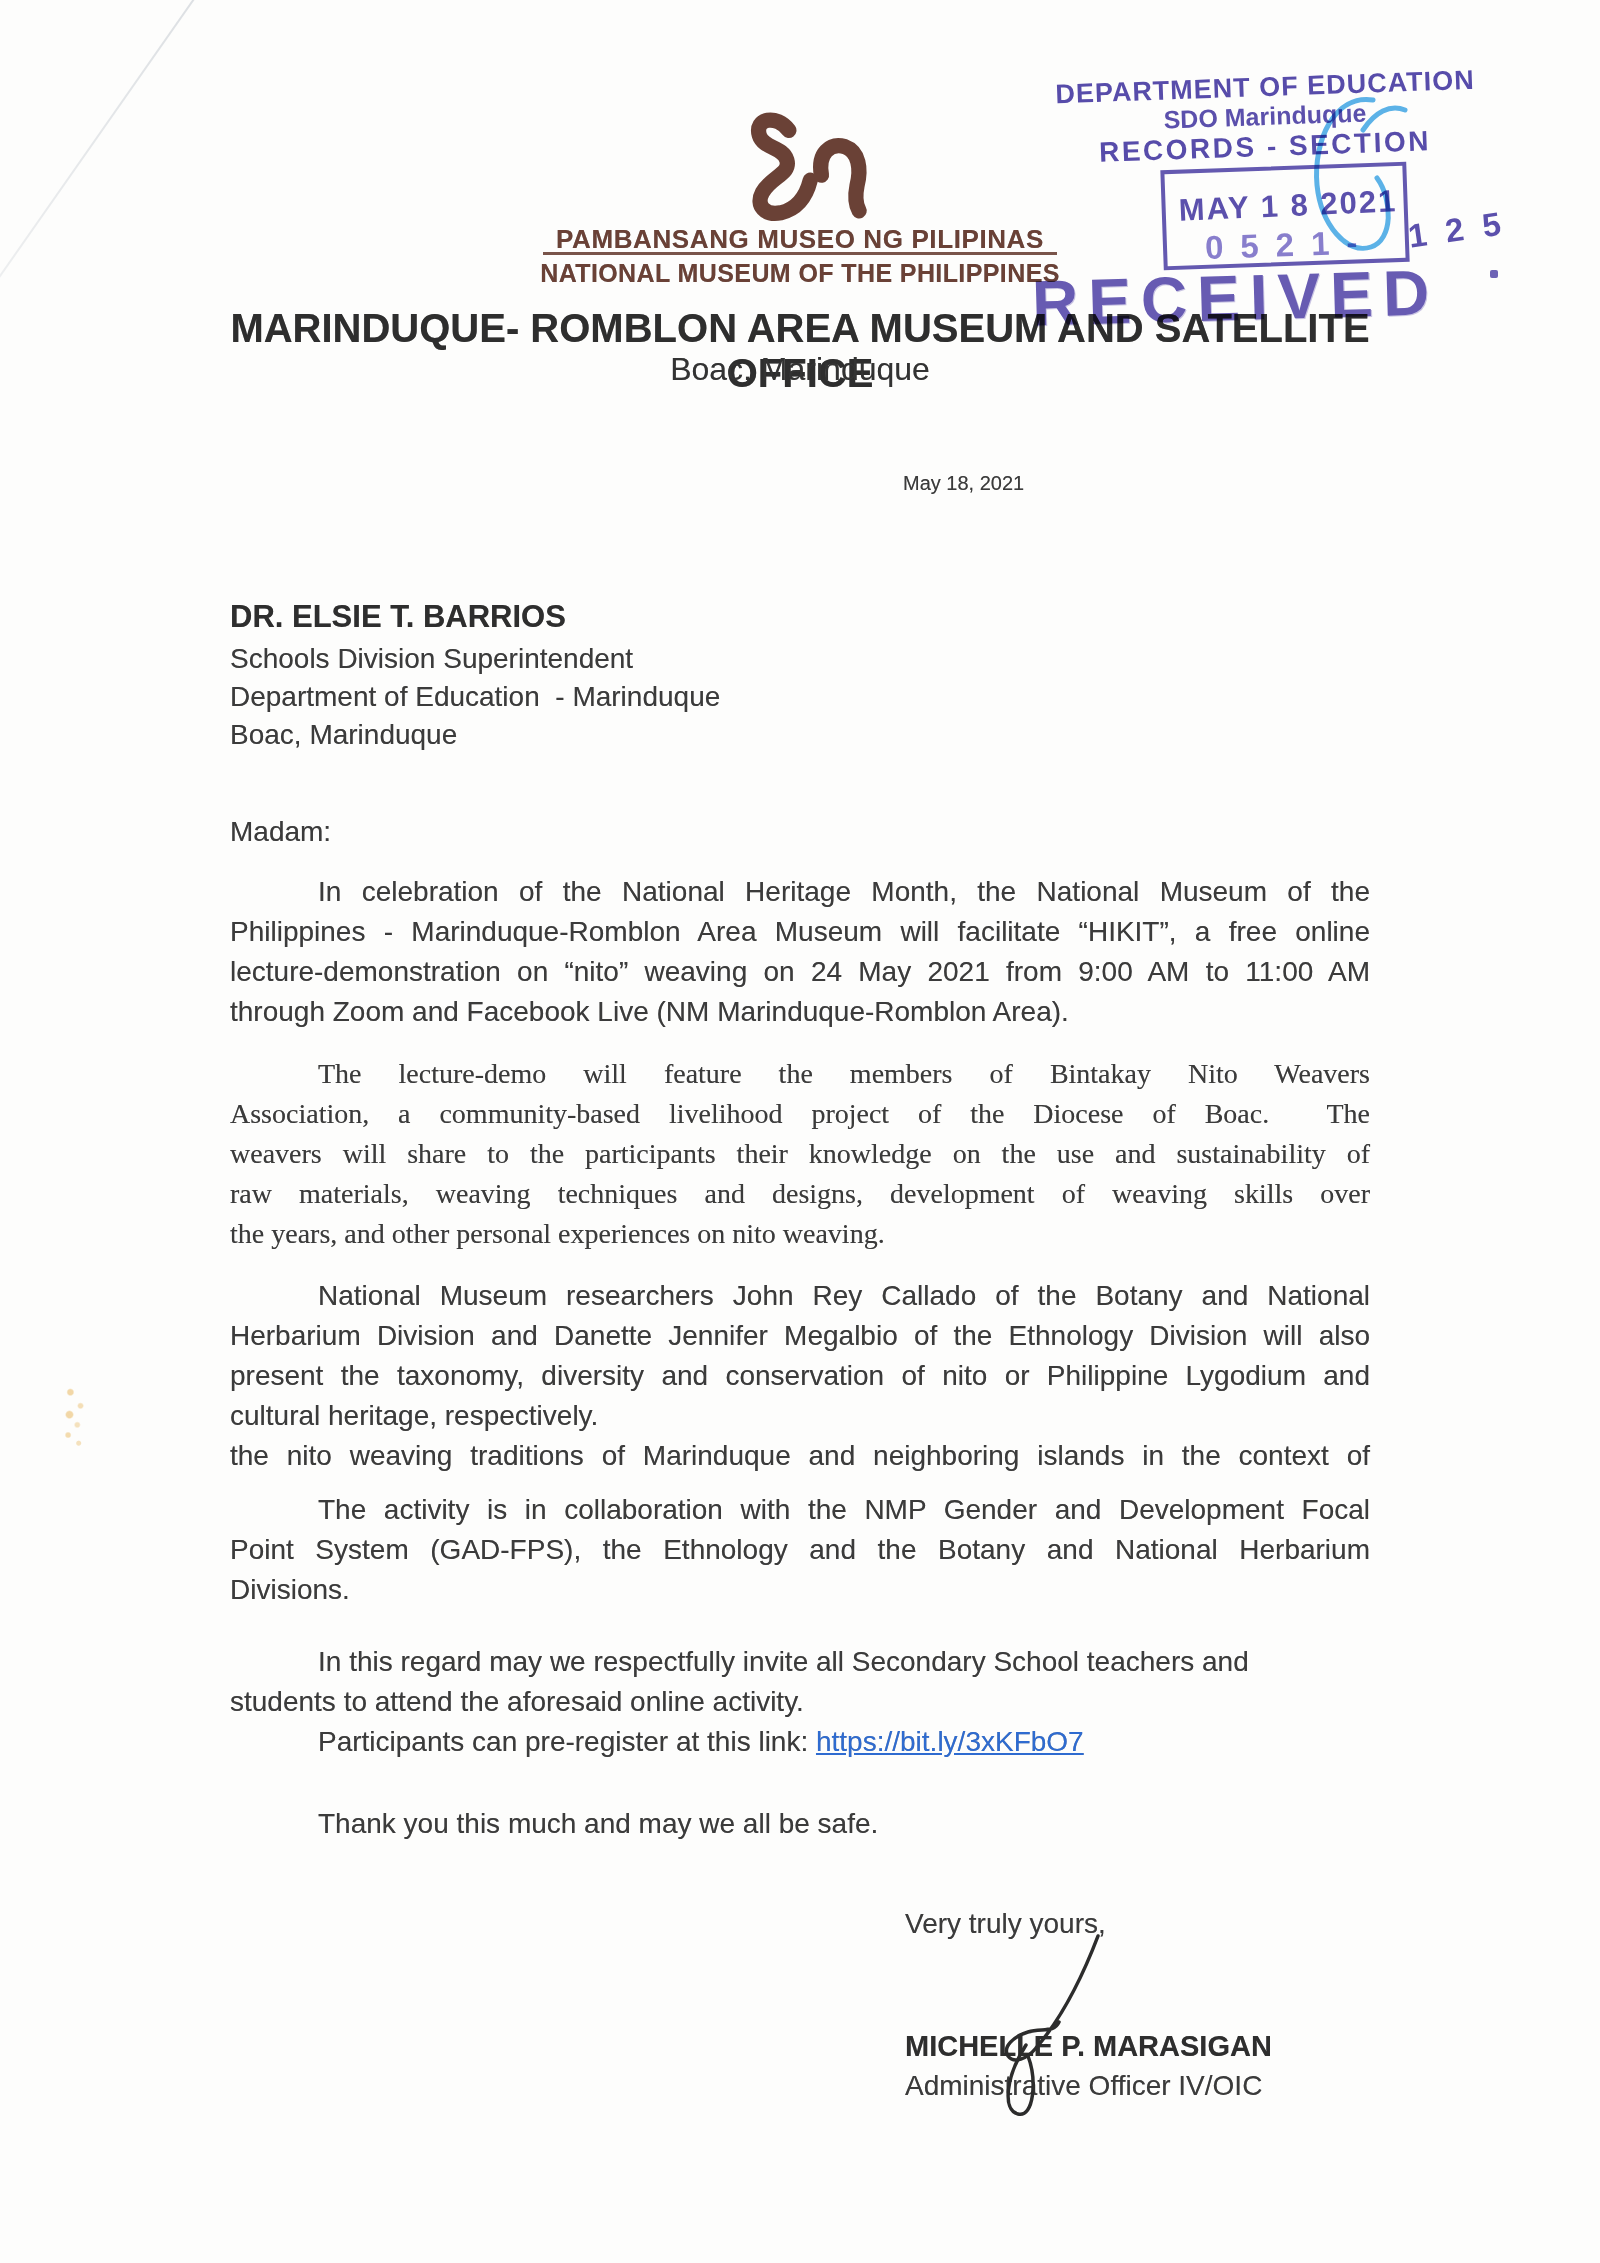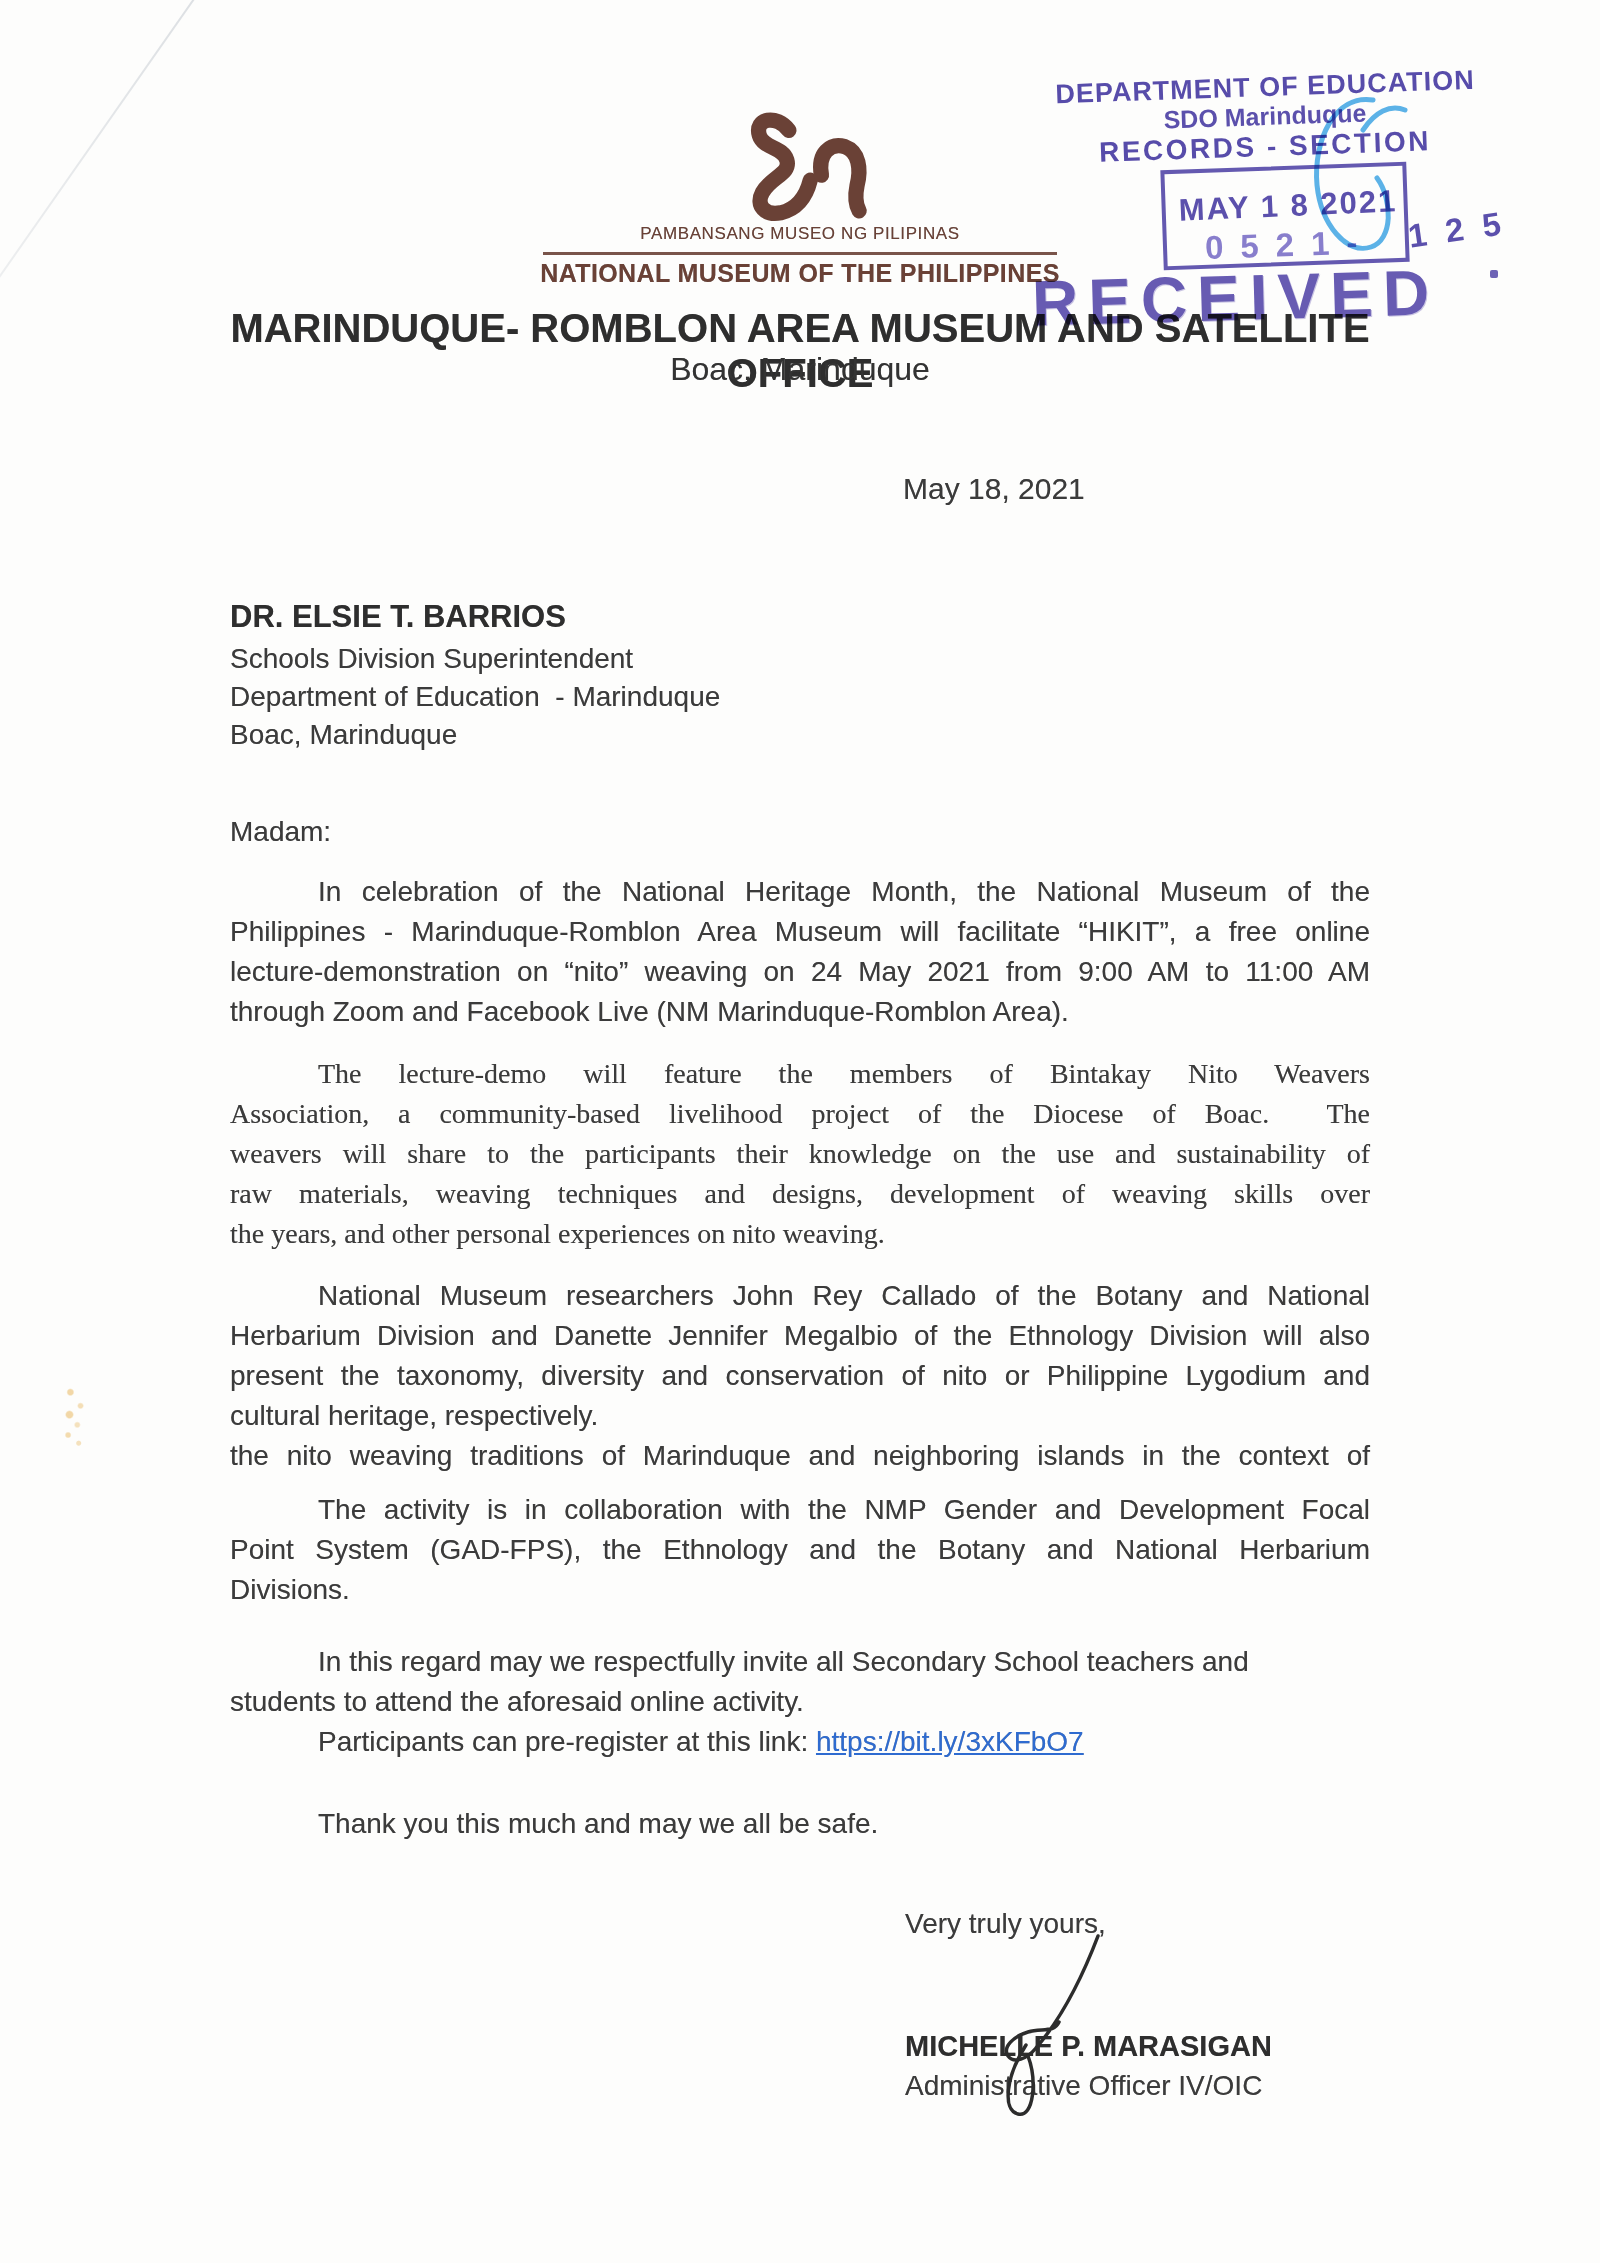--- a/index.html
+++ b/index.html
@@ -10,21 +10,21 @@
     background:#fdfdfc;
     overflow:hidden;
     font-family:"Liberation Sans", sans-serif;
     color:#3b3b3b;
   }
   .abs{position:absolute;}
   .doc-text{text-shadow:0 0 .5px rgba(40,40,40,.45);}
   
   .logo-svg{left:712px;top:110px;width:170px;height:112px;}
   .org-fil{left:230px;top:224px;width:1140px;text-align:center;
-    font-weight:normal;font-size:17px;letter-spacing:.6px;color:#6a4136;}
+    font-weight:bold;font-size:26px;letter-spacing:.6px;color:#6a4136;}
   .org-rule{left:543px;top:252px;width:514px;height:3px;background:#6a4136;opacity:.9;}
   .org-eng{left:230px;top:259px;width:1140px;text-align:center;
     font-weight:bold;font-size:25px;letter-spacing:.4px;color:#6a4136;}
   .office-title{left:180px;top:306px;width:1240px;text-align:center;
     font-weight:bold;font-size:40px;color:#2e2e2e;}
   .office-loc{left:230px;top:351px;width:1140px;text-align:center;
     font-size:32px;color:#333;}
   
   .stamp{mix-blend-mode:multiply;color:#4a3da5;font-weight:bold;z-index:5;}
   .st-l1{left:1040px;top:72px;width:450px;text-align:center;font-size:27px;
@@ -41,21 +41,21 @@
     color:#8378cd;transform:rotate(-2deg);opacity:.95;}
   .st-ser-out{left:1408px;top:210px;font-size:33px;letter-spacing:19px;
     transform:rotate(-8deg);opacity:.9;}
   .st-dot{left:1490px;top:270px;width:8px;height:8px;background:#4a3da5;
     border-radius:2px;opacity:.8;}
   .st-received{left:1032px;top:260px;width:470px;font-size:64px;
     letter-spacing:10px;color:#5b4eae;transform:rotate(-1.6deg);
     opacity:.92;text-shadow:1px 1px 0 rgba(91,78,174,.35);}
   .pen-svg{left:1225px;top:78px;width:210px;height:210px;z-index:6;mix-blend-mode:multiply;}
   
-  .date-line{left:903px;top:472px;font-size:30px;}
+  .date-line{left:903px;top:472px;font-size:20px;}
   .rcpt{left:230px;width:900px;font-size:28px;line-height:38px;white-space:pre-wrap;}
   .rcpt-name{top:598px;font-weight:bold;font-size:31px;color:#2e2e2e;}
   .rcpt-title{top:640px;}
   .rcpt-office{top:678px;}
   .rcpt-addr{top:716px;}
   .salutation{left:230px;top:816px;font-size:28px;}
   .paras{left:230px;top:0;width:1140px;}
   .para{position:absolute;width:1140px;font-size:28px;color:#3b3b3b;}
   .p1{top:872px;} .p2{top:1054px;font-family:Liberation Serif, serif;} .p3{top:1276px;} .p4{top:1490px;} .p5{top:1642px;}
   .pline{line-height:40px;white-space:pre-wrap;}

